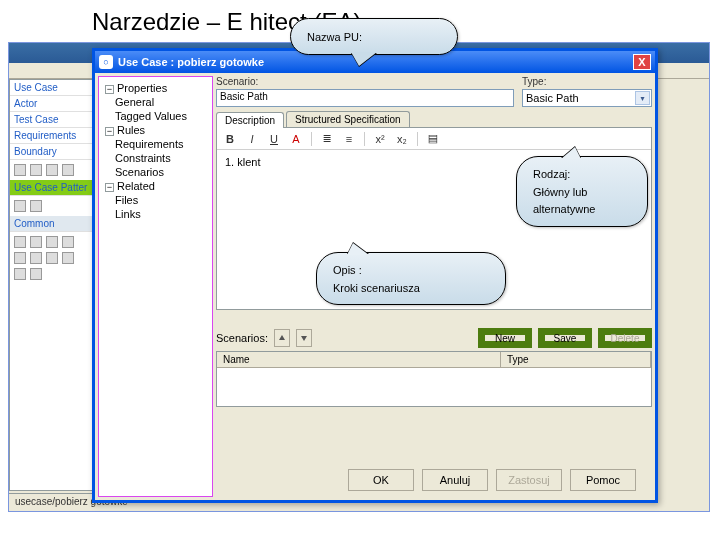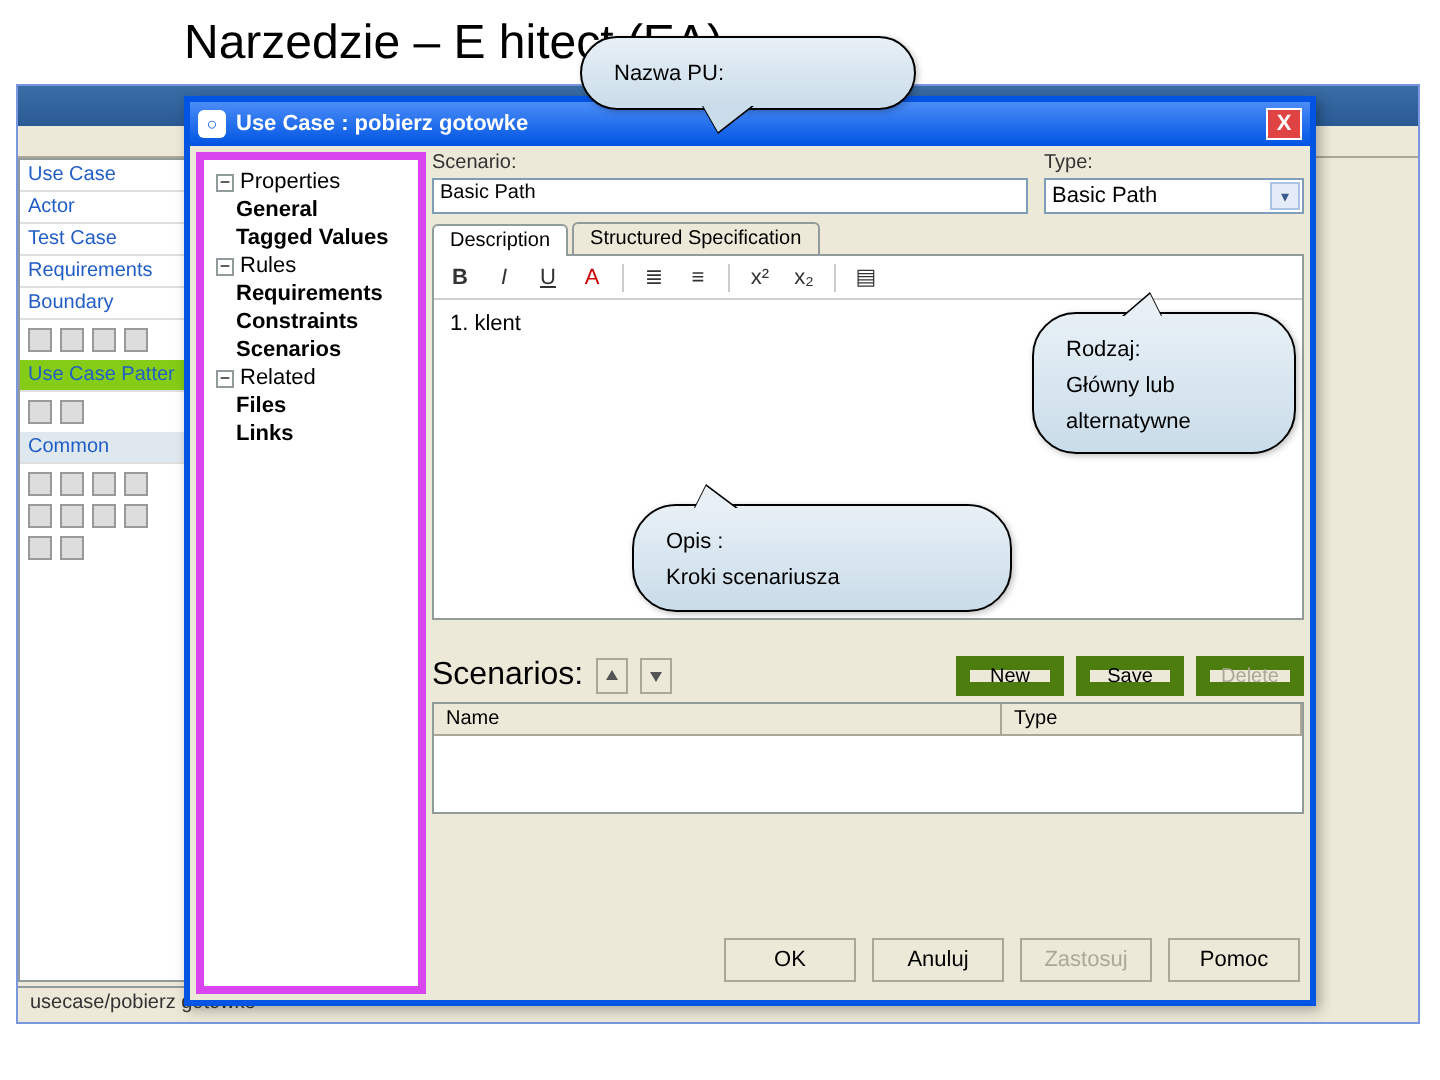--- a/index.html
+++ b/index.html
@@ -16,23 +16,23 @@
   .bg-right-pane { position: absolute; top: 36px; right: 0; width: 56px; bottom: 20px; background: #ece9d8; border-left:1px solid #aca899; }
   .bg-bottom-tab { position: absolute; bottom: 0; left: 0; height: 18px; padding: 2px 6px; background:#ece9d8; border-top:1px solid #919b9c; font-size:10px; color:#333; }
 
   .dlg { position: absolute; top: 48px; left: 92px; width: 566px; height: 455px; border: 3px solid #0054e3; background: #ece9d8; box-shadow: 2px 2px 6px rgba(0,0,0,.3); }
   .dlg-titlebar { height: 22px; background: linear-gradient(#4b8cf7,#0054e3); display:flex; align-items:center; padding: 0 4px; color:#fff; font-weight:bold; }
   .dlg-titlebar .title-icon { width:14px; height:14px; background:#fff; border-radius:3px; margin-right:5px; display:flex; align-items:center; justify-content:center; color:#0054e3; font-size:9px; }
   .dlg-titlebar .spacer { flex:1; }
   .dlg-titlebar .close { width:18px; height:16px; background:#e04343; border:1px solid #fff; display:flex; align-items:center; justify-content:center; color:#fff; font-weight:bold; }
 
   .dlg-body { position:absolute; top:22px; bottom:0; left:0; right:0; display:flex; }
-  .tree-pane { width:115px; background:#fff; border:4px solid #d946ef; margin:3px; padding:4px 2px; font-size:10px; color:#000; }
+  .tree-pane { width:115px; background:#fff; border:1px solid #d946ef; margin:3px; padding:4px 2px; font-size:10px; color:#000; }
   .tree-pane div { padding:1px 0 1px 4px; white-space:nowrap; }
-  .tree-pane .lvl1 { padding-left:14px;font-weight:bold; }
+  .tree-pane .lvl1 { padding-left:14px; }
   .tree-pane .exp { display:inline-block; width:9px; height:9px; border:1px solid #919b9c; text-align:center; line-height:7px; margin-right:3px; font-size:9px; color:#000; background:#fff; }
 
   .main-pane { flex:1; margin:3px 3px 3px 0; position:relative; }
   .row-top { display:flex; gap:8px; margin-bottom:4px; }
   .field-lbl { font-size:10px; color:#333; margin-bottom:2px; }
   .text-input { height:18px; border:1px solid #7f9db9; background:#fff; padding:1px 3px; font-size:10px; }
   .dropdown { height:18px; border:1px solid #7f9db9; background:#fff; display:flex; align-items:center; padding:0 3px; font-size:10px; position:relative; }
   .dropdown .dd-btn { position:absolute; right:1px; top:1px; width:15px; height:14px; background:#e4ecf7; border:1px solid #acc4e4; display:flex; align-items:center; justify-content:center; font-size:8px; color:#3c5a8e; }
 
   .tabstrip { display:flex; border-bottom:1px solid #919b9c; margin-top:2px; }
@@ -40,29 +40,29 @@
   .tabstrip .tab.active { background:#fff; position:relative; top:1px; }
 
   .editor { border:1px solid #919b9c; border-top:none; background:#fff; height:182px; position:relative; }
   .toolbar { height:22px; border-bottom:1px solid #d0d0d0; display:flex; align-items:center; gap:4px; padding:0 4px; }
   .toolbar .tb { width:18px; height:16px; display:flex; align-items:center; justify-content:center; border:1px solid transparent; font-size:11px; color:#333; }
   .toolbar .sep { width:1px; height:14px; background:#ccc; margin:0 2px; }
   .editor-body { padding:6px 8px; font-size:11px; color:#000; }
 
   .scenarios-block { margin-top:18px; }
   .scenarios-hdr { display:flex; align-items:center; gap:6px; margin-bottom:3px; }
-  .scenarios-hdr .lbl { font-size:16px; }
+  .scenarios-hdr .lbl { font-size:11px; }
   .small-btn { width:16px; height:18px; border:1px solid #aca899; background:#ece9d8; display:flex; align-items:center; justify-content:center; }
   .action-btn { width:54px; height:20px; border:7px solid #4d7c0f; background:#ece9d8; font-size:10px; display:flex; align-items:center; justify-content:center; }
   .action-btn.disabled { color:#aca899; }
   .scen-table { border:1px solid #919b9c; background:#fff; height:56px; }
   .scen-th { display:flex; }
   .scen-th > div { background:#ece9d8; border-right:1px solid #aca899; border-bottom:1px solid #aca899; padding:2px 6px; font-size:10px; }
 
-  .dlg-footer { position:absolute; bottom:6px; right:2px; display:flex; gap:8px; }
+  .dlg-footer { position:absolute; bottom:6px; right:16px; display:flex; gap:8px; }
   .dlg-footer .btn { width:66px; height:22px; border:1px solid #aca899; background:#ece9d8; display:flex; align-items:center; justify-content:center; font-size:11px; }
   .dlg-footer .btn.disabled { color:#aca899; }
 
   .callout { position:absolute; background: linear-gradient(#e8f0f6,#c9dce9); border:1px solid #000; border-radius: 22px; padding:8px 16px; font-size:15px; text-align:left; box-shadow:1px 1px 3px rgba(0,0,0,.25); line-height:1.25; }
   .callout.c1 { top:18px; left:290px; width:168px; }
   .callout.c2 { top:156px; left:516px; width:132px; font-size:14px; }
   .callout.c3 { top:252px; left:316px; width:190px; font-size:14px; }
   .callout .tail { position:absolute; width:0; height:0; }
   .c1 .tail { bottom:-12px; left:60px; border-left:8px solid transparent; border-right:18px solid transparent; border-top:14px solid #c9dce9; filter: drop-shadow(0 1px 0 #000); }
   .c2 .tail { top:-10px; left:44px; border-left:14px solid transparent; border-right:6px solid transparent; border-bottom:12px solid #e8f0f6; filter: drop-shadow(0 -1px 0 #000); }

